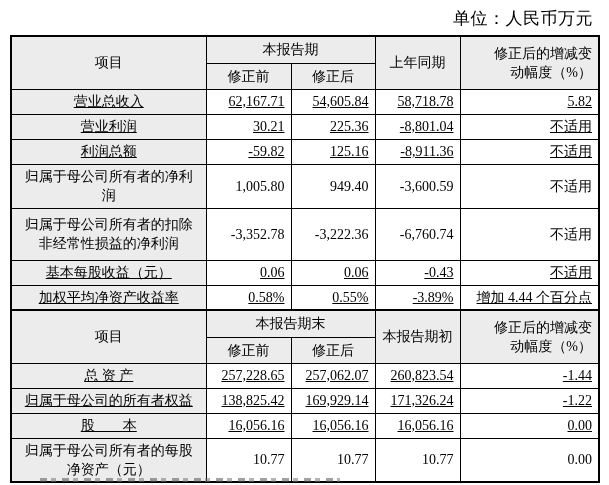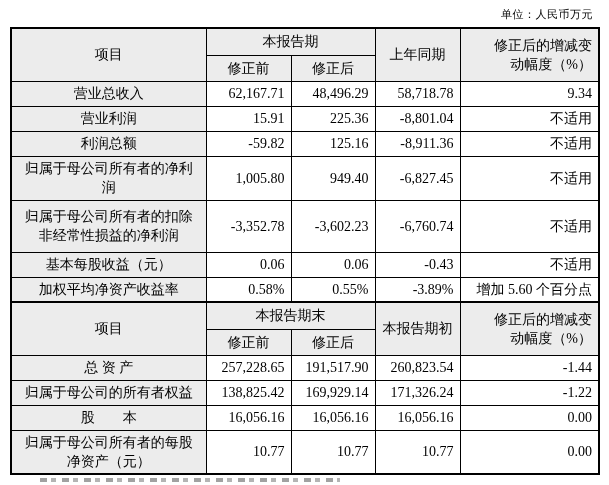--- a/index.html
+++ b/index.html
@@ -5,21 +5,21 @@
   html, body { margin: 0; padding: 0; }
   body {
     width: 609px; height: 485px;
     background: #fff; color: #000;
     font-family: "Liberation Serif", "DejaVu Serif", serif;
     overflow: hidden; position: relative;
   }
   .unit-line {
     text-align: right;
     padding: 7px 16px 5px 0;
-    font-size: 11px;
+    font-size: 17px;
     letter-spacing: 0.5px;
   }
   table.fin {
     border-collapse: collapse;
     table-layout: fixed;
     width: 588px;
     margin-left: 10px;
     border: 2px solid #000;
   }
   table.fin.t2 { margin-top: -2px; }
@@ -34,21 +34,21 @@
     background: #ececec;
     text-align: center;
   }
   td.num {
     background: #fff;
     text-align: right;
     font-size: 13.5px;
   }
   tr.hr1 { height: 27px; }
   tr.hr2 { height: 26px; }
-  tr.h26 { height: 25px; }
+  tr.h26 { height: 25px; text-decoration: underline; }
   tr.h44 { height: 44px; }
   tr.h52 { height: 52px; }
   .chg-wrap { text-align: right; }
   .clipped-remnant {
     position: absolute;
     left: 40px; top: 478px;
     width: 300px; height: 4px;
     overflow: hidden;
     opacity: 0.55;
     background: repeating-linear-gradient(90deg,
@@ -81,65 +81,65 @@
       <div class="chg-wrap">动幅度（%）</div>
     </td>
   </tr>
   <tr class="hr2">
     <td class="lbl">修正前</td>
     <td class="lbl">修正后</td>
   </tr>
   <tr class="h26">
     <td class="lbl">营业总收入</td>
     <td class="num">62,167.71</td>
-    <td class="num">48,496.29</td>
+    <td class="num">54,605.84</td>
     <td class="num">58,718.78</td>
-    <td class="num">9.34</td>
+    <td class="num">5.82</td>
   </tr>
   <tr class="h26">
     <td class="lbl">营业利润</td>
-    <td class="num">15.91</td>
+    <td class="num">30.21</td>
     <td class="num">225.36</td>
     <td class="num">-8,801.04</td>
     <td class="num">不适用</td>
   </tr>
   <tr class="h26">
     <td class="lbl">利润总额</td>
     <td class="num">-59.82</td>
     <td class="num">125.16</td>
     <td class="num">-8,911.36</td>
     <td class="num">不适用</td>
   </tr>
   <tr class="h44">
     <td class="lbl">归属于母公司所有者的净利润</td>
     <td class="num">1,005.80</td>
     <td class="num">949.40</td>
-    <td class="num">-6,827.45</td>
+    <td class="num">-3,600.59</td>
     <td class="num">不适用</td>
   </tr>
   <tr class="h52">
     <td class="lbl">归属于母公司所有者的扣除非经常性损益的净利润</td>
     <td class="num">-3,352.78</td>
-    <td class="num">-3,602.23</td>
+    <td class="num">-3,222.36</td>
     <td class="num">-6,760.74</td>
     <td class="num">不适用</td>
   </tr>
   <tr class="h26">
     <td class="lbl">基本每股收益（元）</td>
     <td class="num">0.06</td>
     <td class="num">0.06</td>
     <td class="num">-0.43</td>
     <td class="num">不适用</td>
   </tr>
   <tr class="h26">
     <td class="lbl">加权平均净资产收益率</td>
     <td class="num">0.58%</td>
     <td class="num">0.55%</td>
     <td class="num">-3.89%</td>
-    <td class="num">增加 5.60 个百分点</td>
+    <td class="num">增加 4.44 个百分点</td>
   </tr>
 </tbody>
   </table>
 
 <table class="fin t2">
   <colgroup>
       <col style="width:195px">
       <col style="width:85px">
       <col style="width:84px">
       <col style="width:85px">
@@ -155,21 +155,21 @@
       <div class="chg-wrap">动幅度（%）</div>
     </td>
   </tr>
   <tr class="hr2">
     <td class="lbl">修正前</td>
     <td class="lbl">修正后</td>
   </tr>
   <tr class="h26">
     <td class="lbl">总 资 产</td>
     <td class="num">257,228.65</td>
-    <td class="num">191,517.90</td>
+    <td class="num">257,062.07</td>
     <td class="num">260,823.54</td>
     <td class="num">-1.44</td>
   </tr>
   <tr class="h26">
     <td class="lbl">归属于母公司的所有者权益</td>
     <td class="num">138,825.42</td>
     <td class="num">169,929.14</td>
     <td class="num">171,326.24</td>
     <td class="num">-1.22</td>
   </tr>

